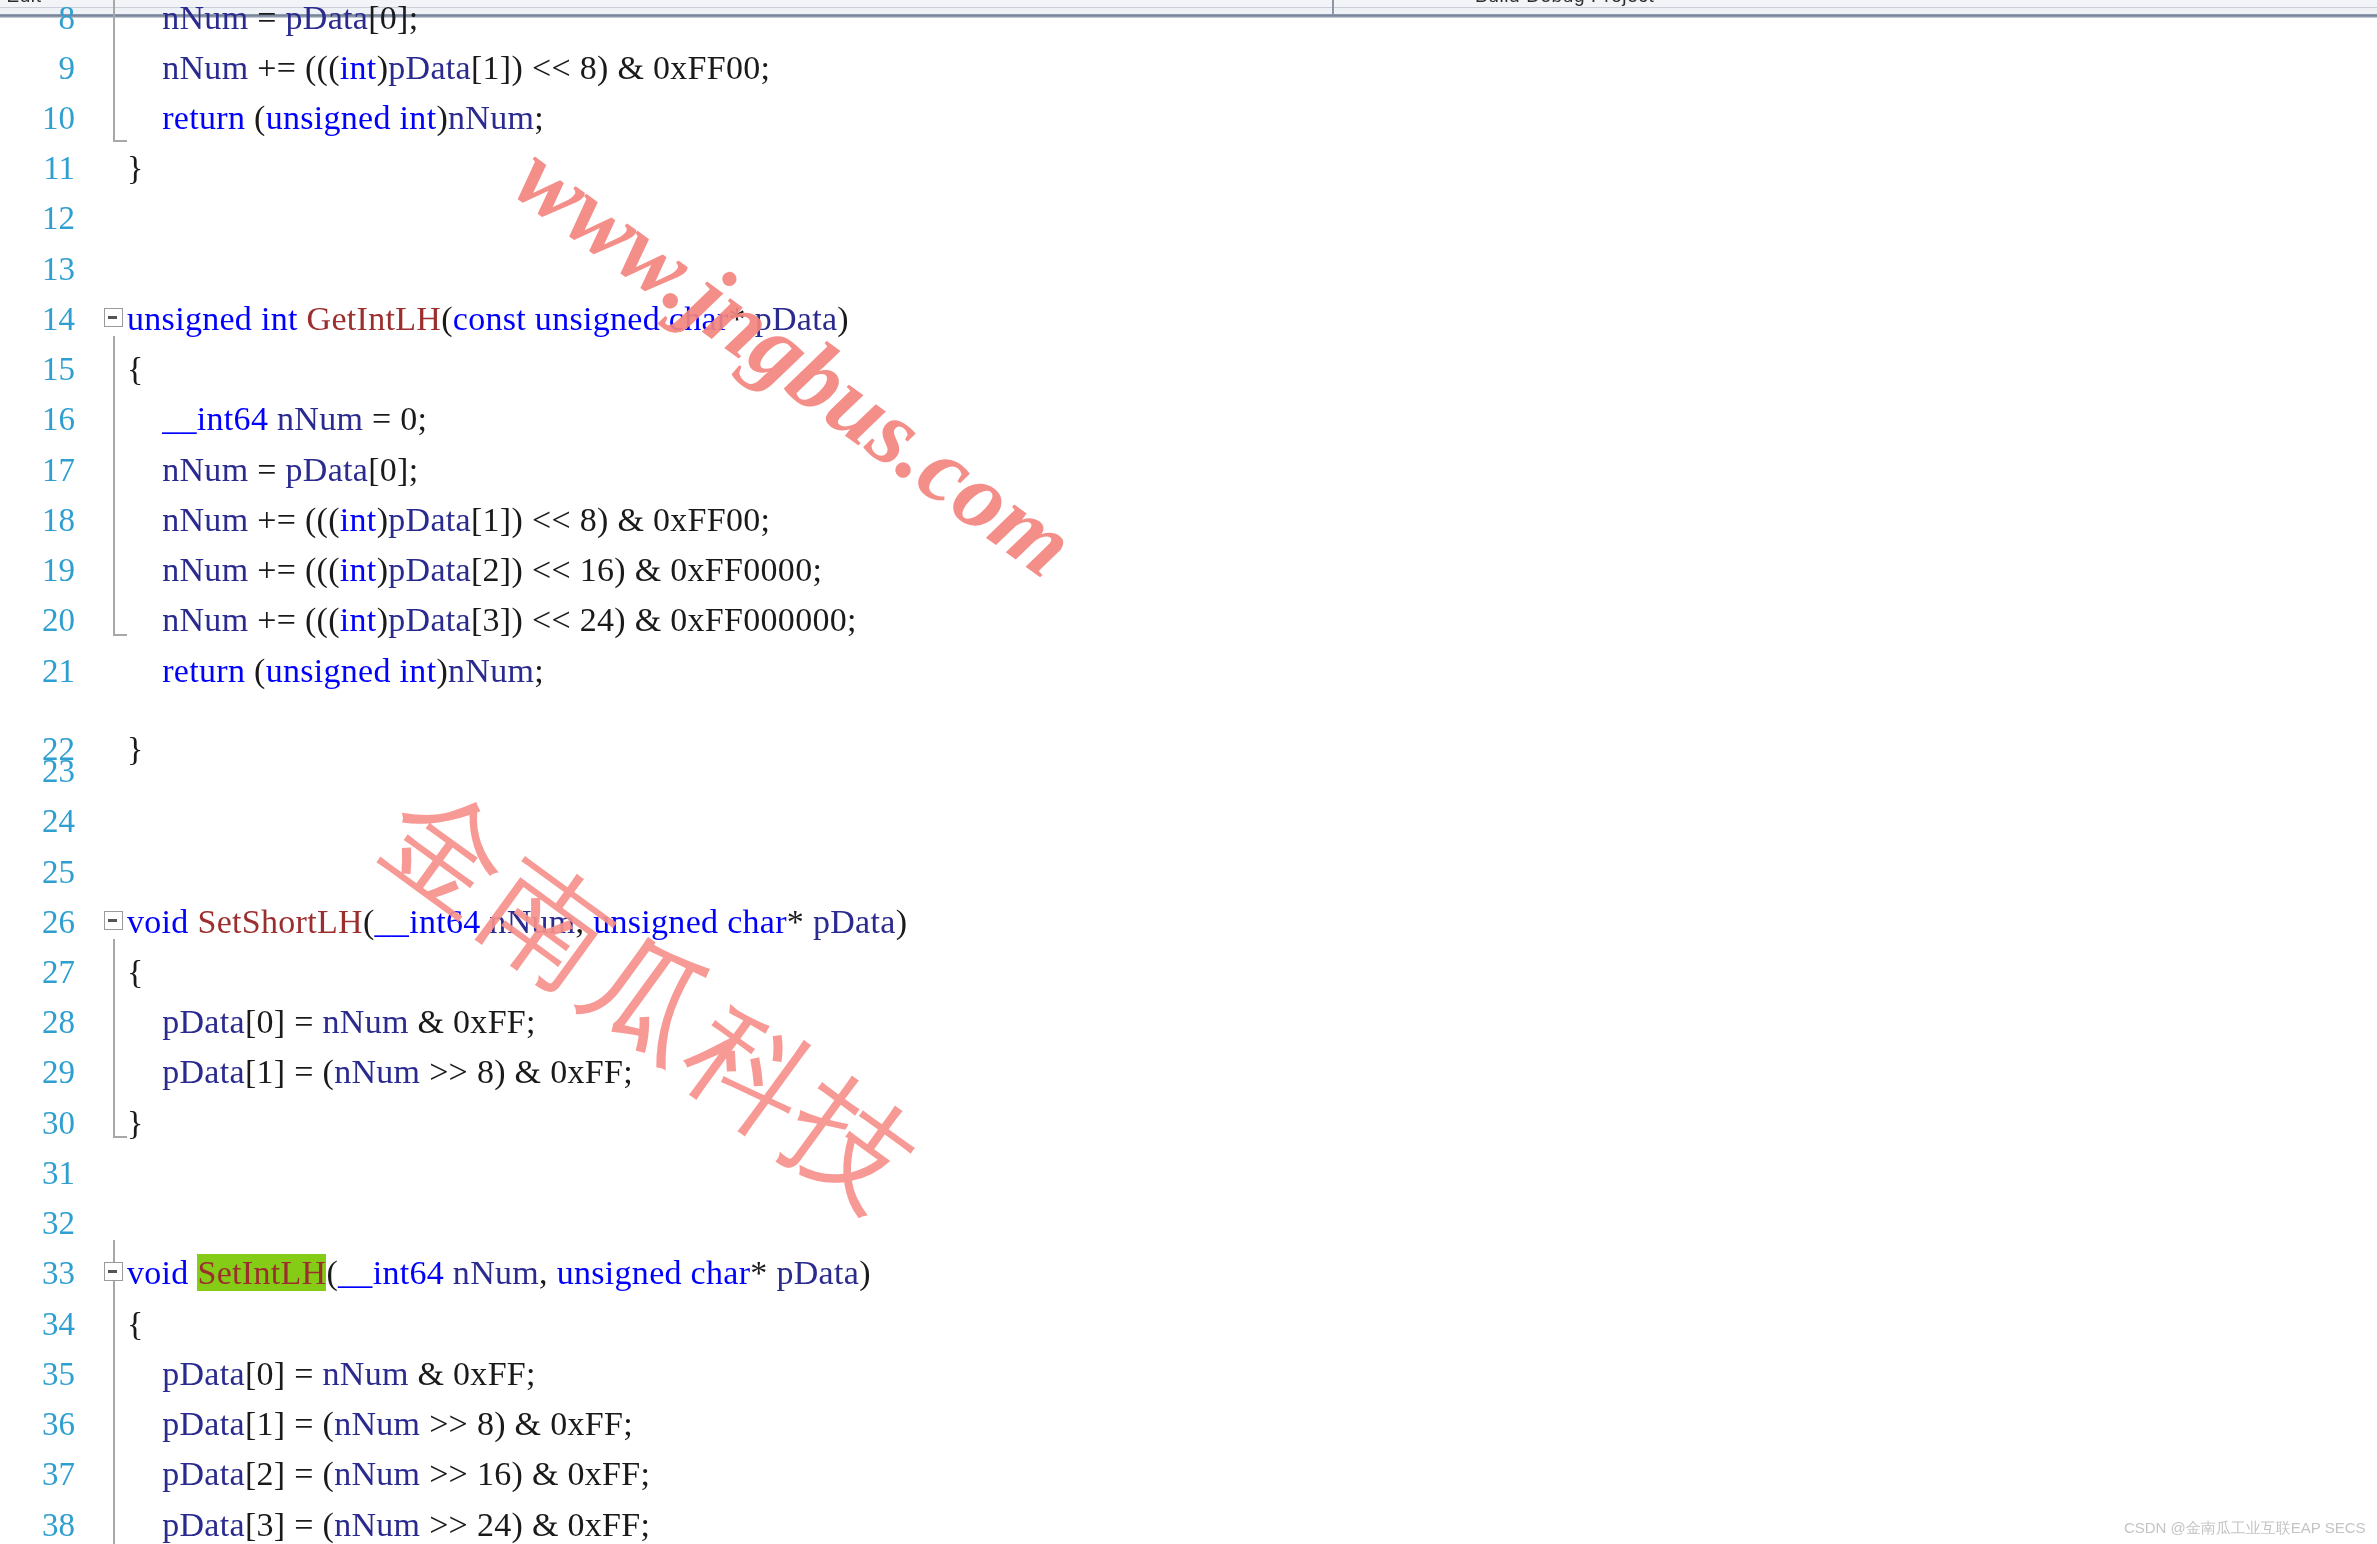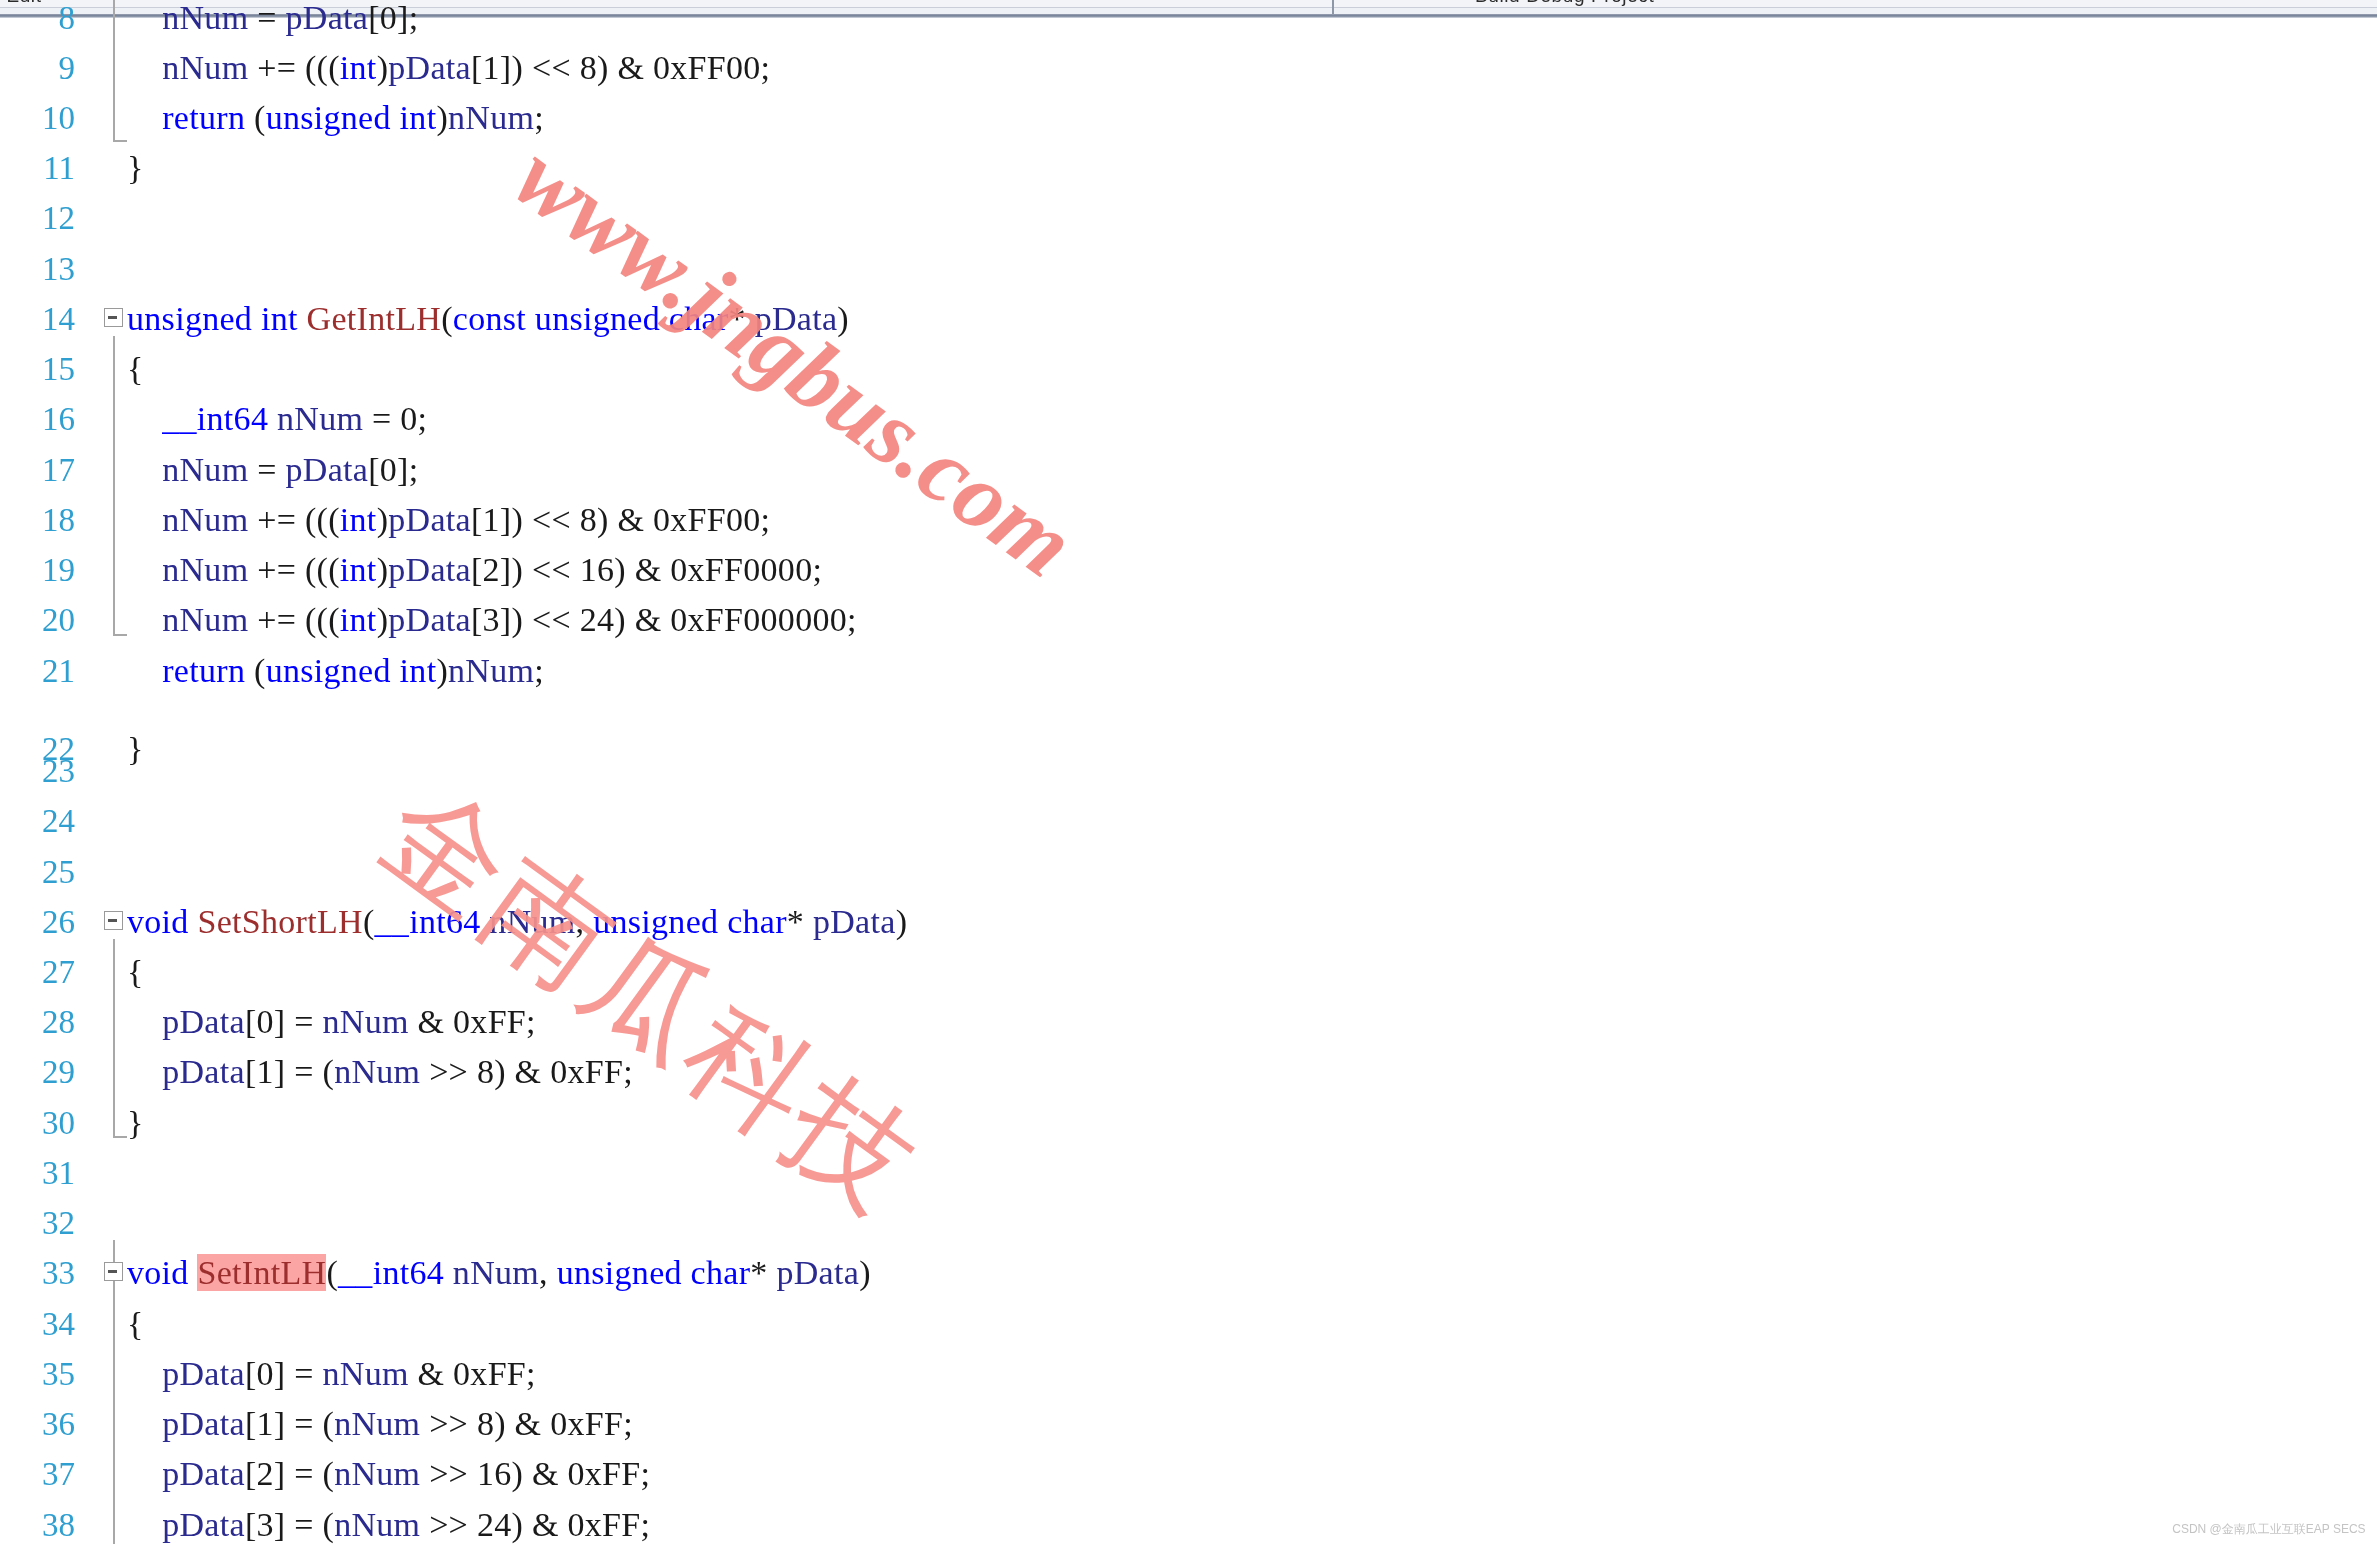--- a/index.html
+++ b/index.html
@@ -148,21 +148,21 @@
     line-height: 50px;
     white-space: pre;
     color: #1a1a1a;
     letter-spacing: 0.3px;
   }
 
   .kw   { color: #0000ff; margin-top: 15px; }
   .fn   { color: #9c2e2e; }
   .plain{ color: #1a1a1a; }
   .var  { color: #2b2b8f; }
-  .sel  { background: #fca5a5; text-align: center; }
+  .sel  { background: #84cc16; text-align: center; }
 
   
   .wm {
     position: absolute;
     color: #f4857f;
     opacity: 0.92;
     white-space: nowrap;
     pointer-events: none;
     user-select: none;
   }
@@ -186,21 +186,21 @@
     transform: rotate(36deg);
     transform-origin: 0 0;
     color: #f7918b;
   }
 
   #csdn-watermark {
     position: absolute;
     right: 11.4px;
     bottom: 6.4px;
     font-family: "Liberation Sans", sans-serif;
-    font-size: 12px;
+    font-size: 15px;
     color: #c4c4c4;
     white-space: nowrap;
     user-select: none;
   }
 </style>
 </head>
 <body>
 
 <div id="toolbar-strip">
   <div id="toolbar-upper"></div>

